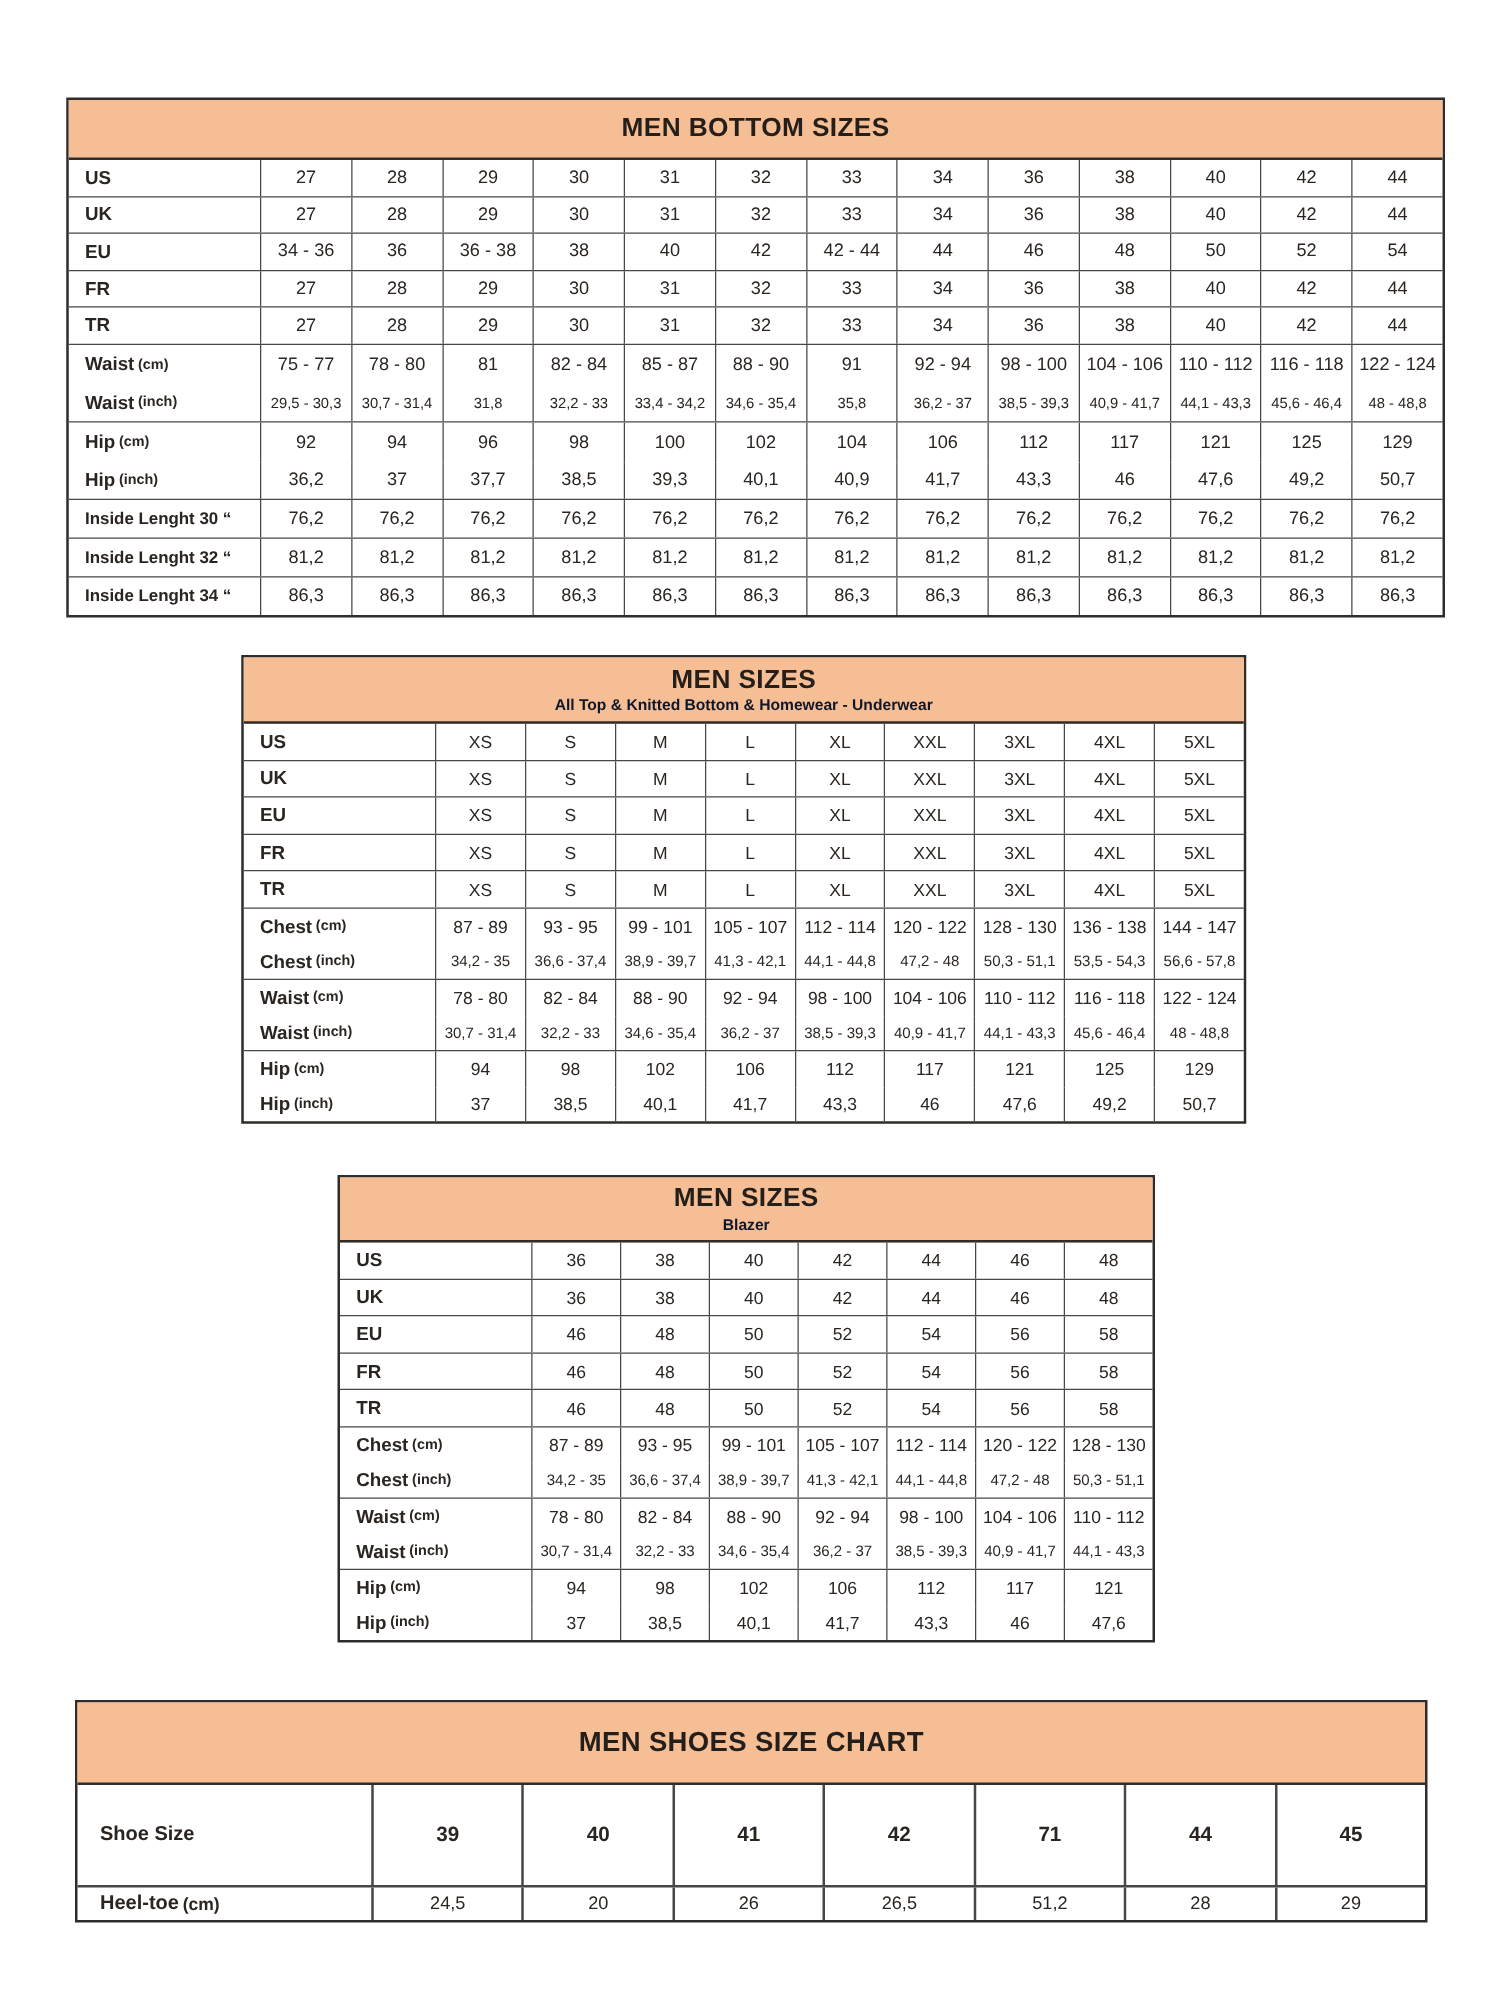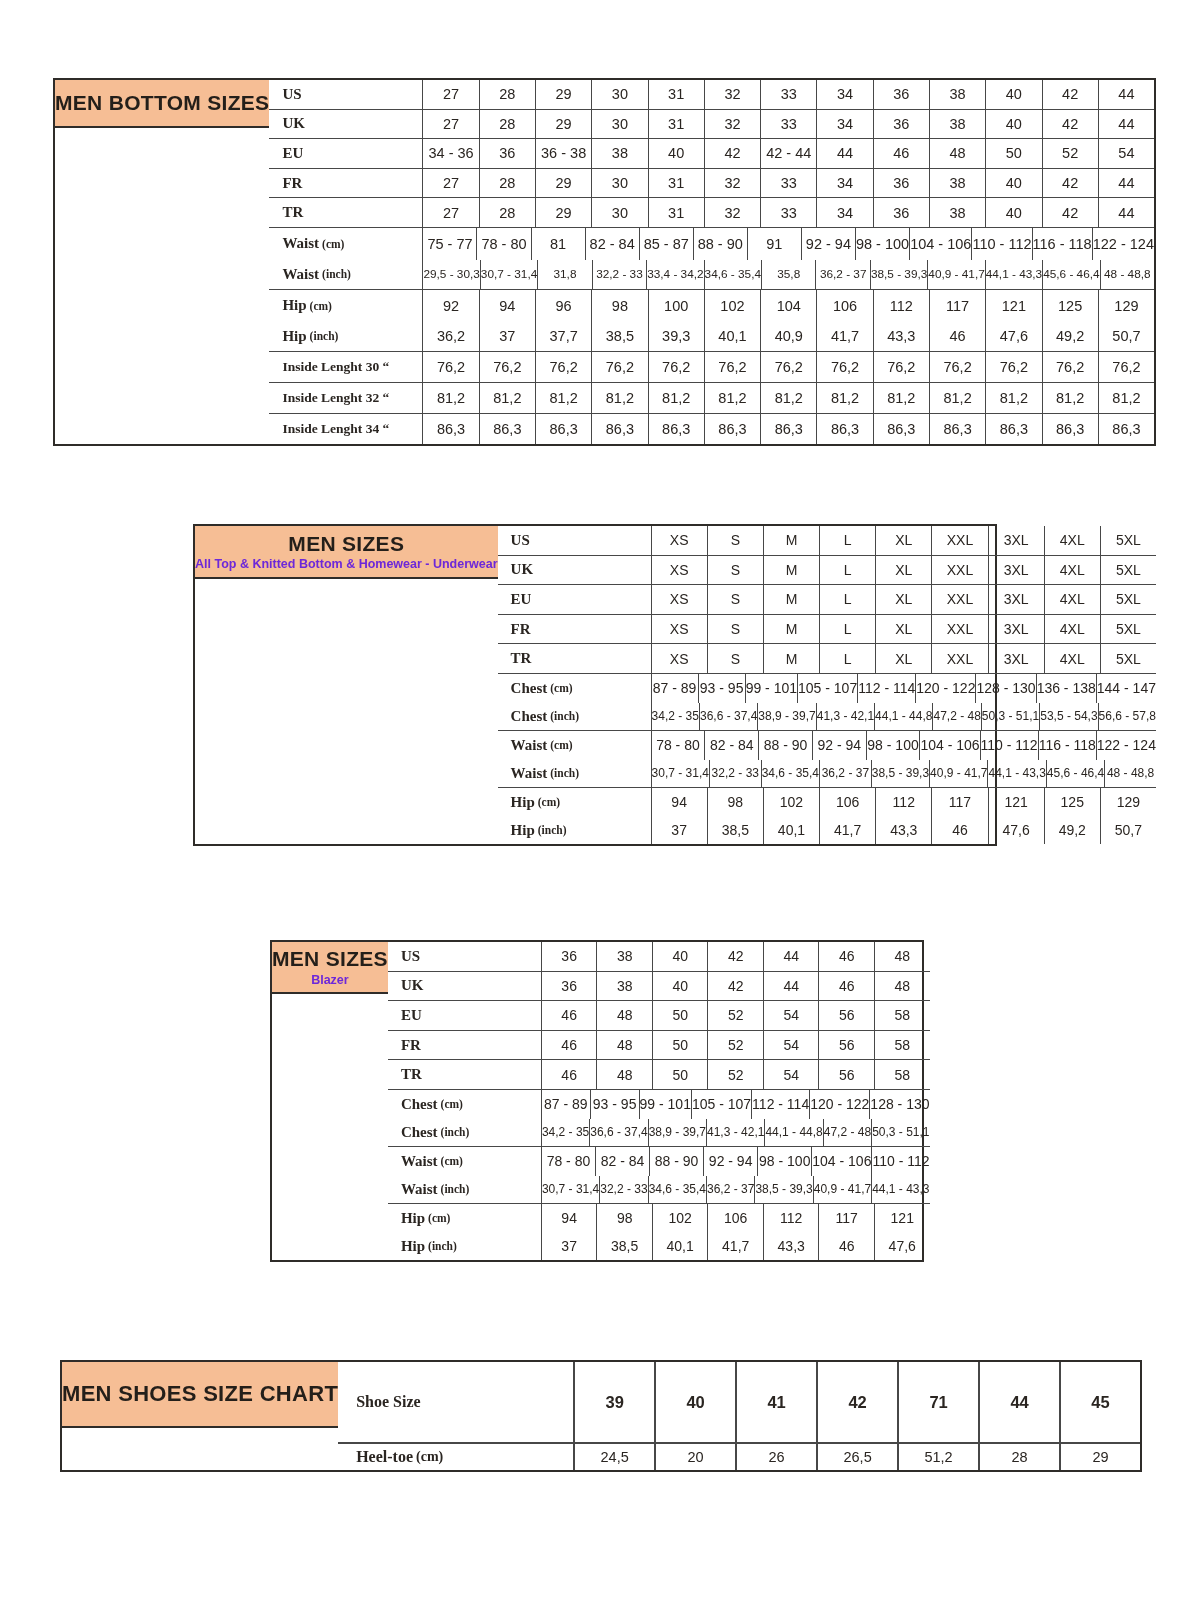--- a/index.html
+++ b/index.html
@@ -14,40 +14,39 @@
   body{
     width:1200px;height:1605px;position:relative;
     background:var(--page-bg);
     color:var(--text);
     font-family:"Liberation Sans","DejaVu Sans",sans-serif;
   }
   .size-table{
     position:absolute;
     border:2px solid var(--table-border);
     background:#fff;
-    display:flex;flex-direction:row;
+    display:flex;flex-direction:column;
   }
   .tbar{
     background:var(--header-bg);
     border-bottom:2px solid var(--table-border);
     display:flex;flex-direction:column;align-items:center;justify-content:center;
     flex:0 0 auto;
   }
   .ttl{font-weight:700;font-size:21px;letter-spacing:.3px;color:#241f1a;line-height:1.1;}
-  .tsub{font-weight:700;font-size:12.5px;color:#6d28d9;margin-top:2px;}
+  .tsub{font-weight:700;font-size:12.5px;color:#0f172a;margin-top:2px;}
   .tbody{display:flex;flex-direction:column;flex:1 1 auto;}
   .t-group{display:flex;flex-direction:column;border-bottom:1.5px solid var(--grid);}
   .t-group:last-child{border-bottom:none;text-align:right;}
   .t-line{display:flex;align-items:stretch;}
   .t-label{
     flex:0 0 auto;display:flex;align-items:center;
     padding-left:13px;font-weight:700;font-size:15px;
     border-right:1.5px solid var(--grid);
     white-space:nowrap;
-    font-family:Liberation Serif, serif;
   }
   .lbl-unit{font-size:11.5px;font-weight:700;margin-left:3px;}
   .t-cell{
     flex:1 1 0;display:flex;align-items:center;justify-content:center;
     border-right:1.5px solid var(--grid);
     font-size:15px;white-space:nowrap;
   }
   .t-cell:last-child{border-right:none;}
   .t-line.small .t-cell{font-size:12px;}
 

